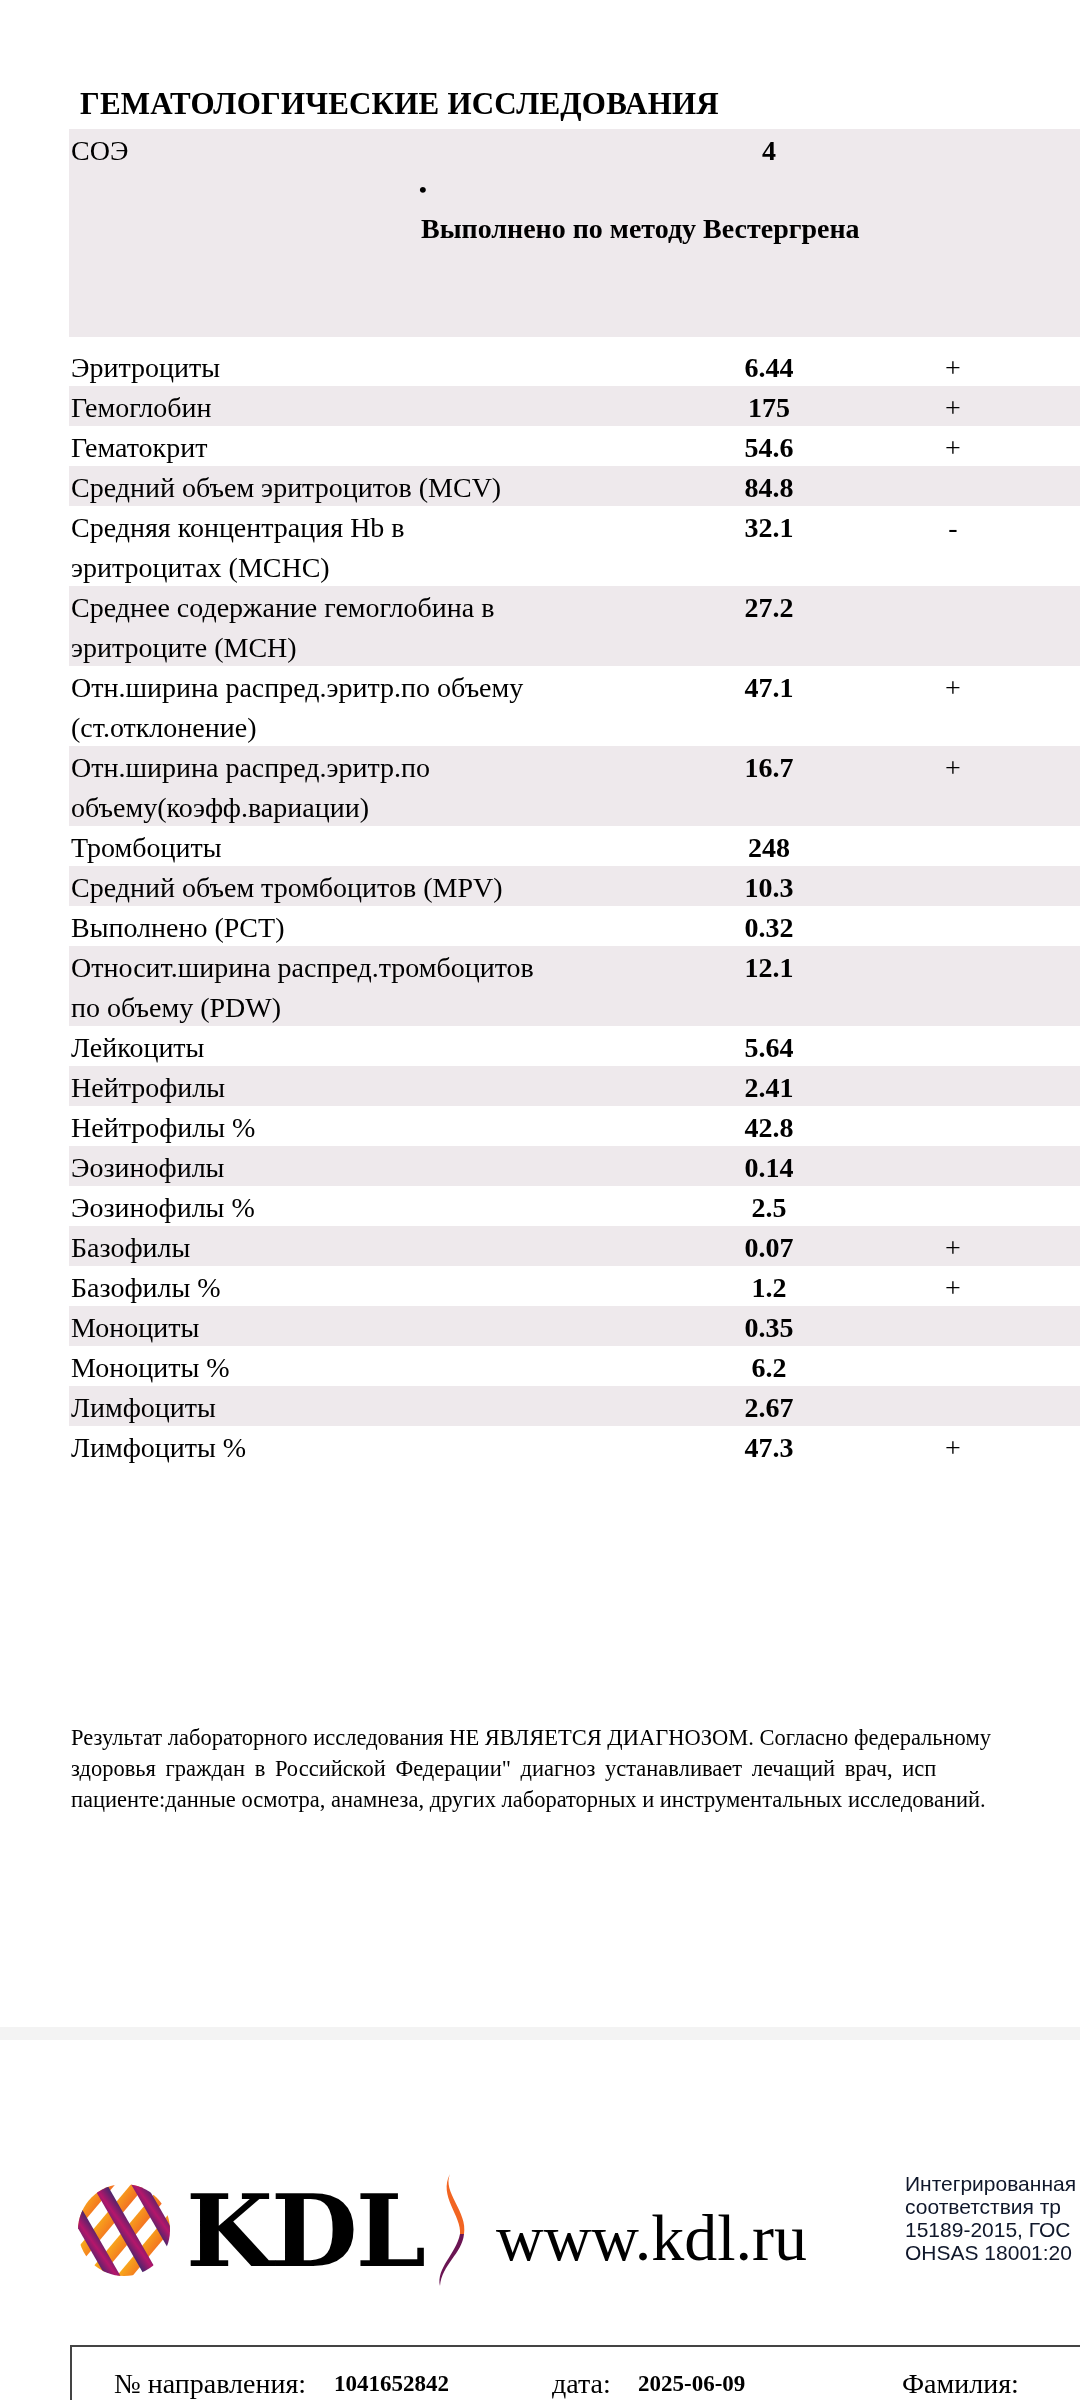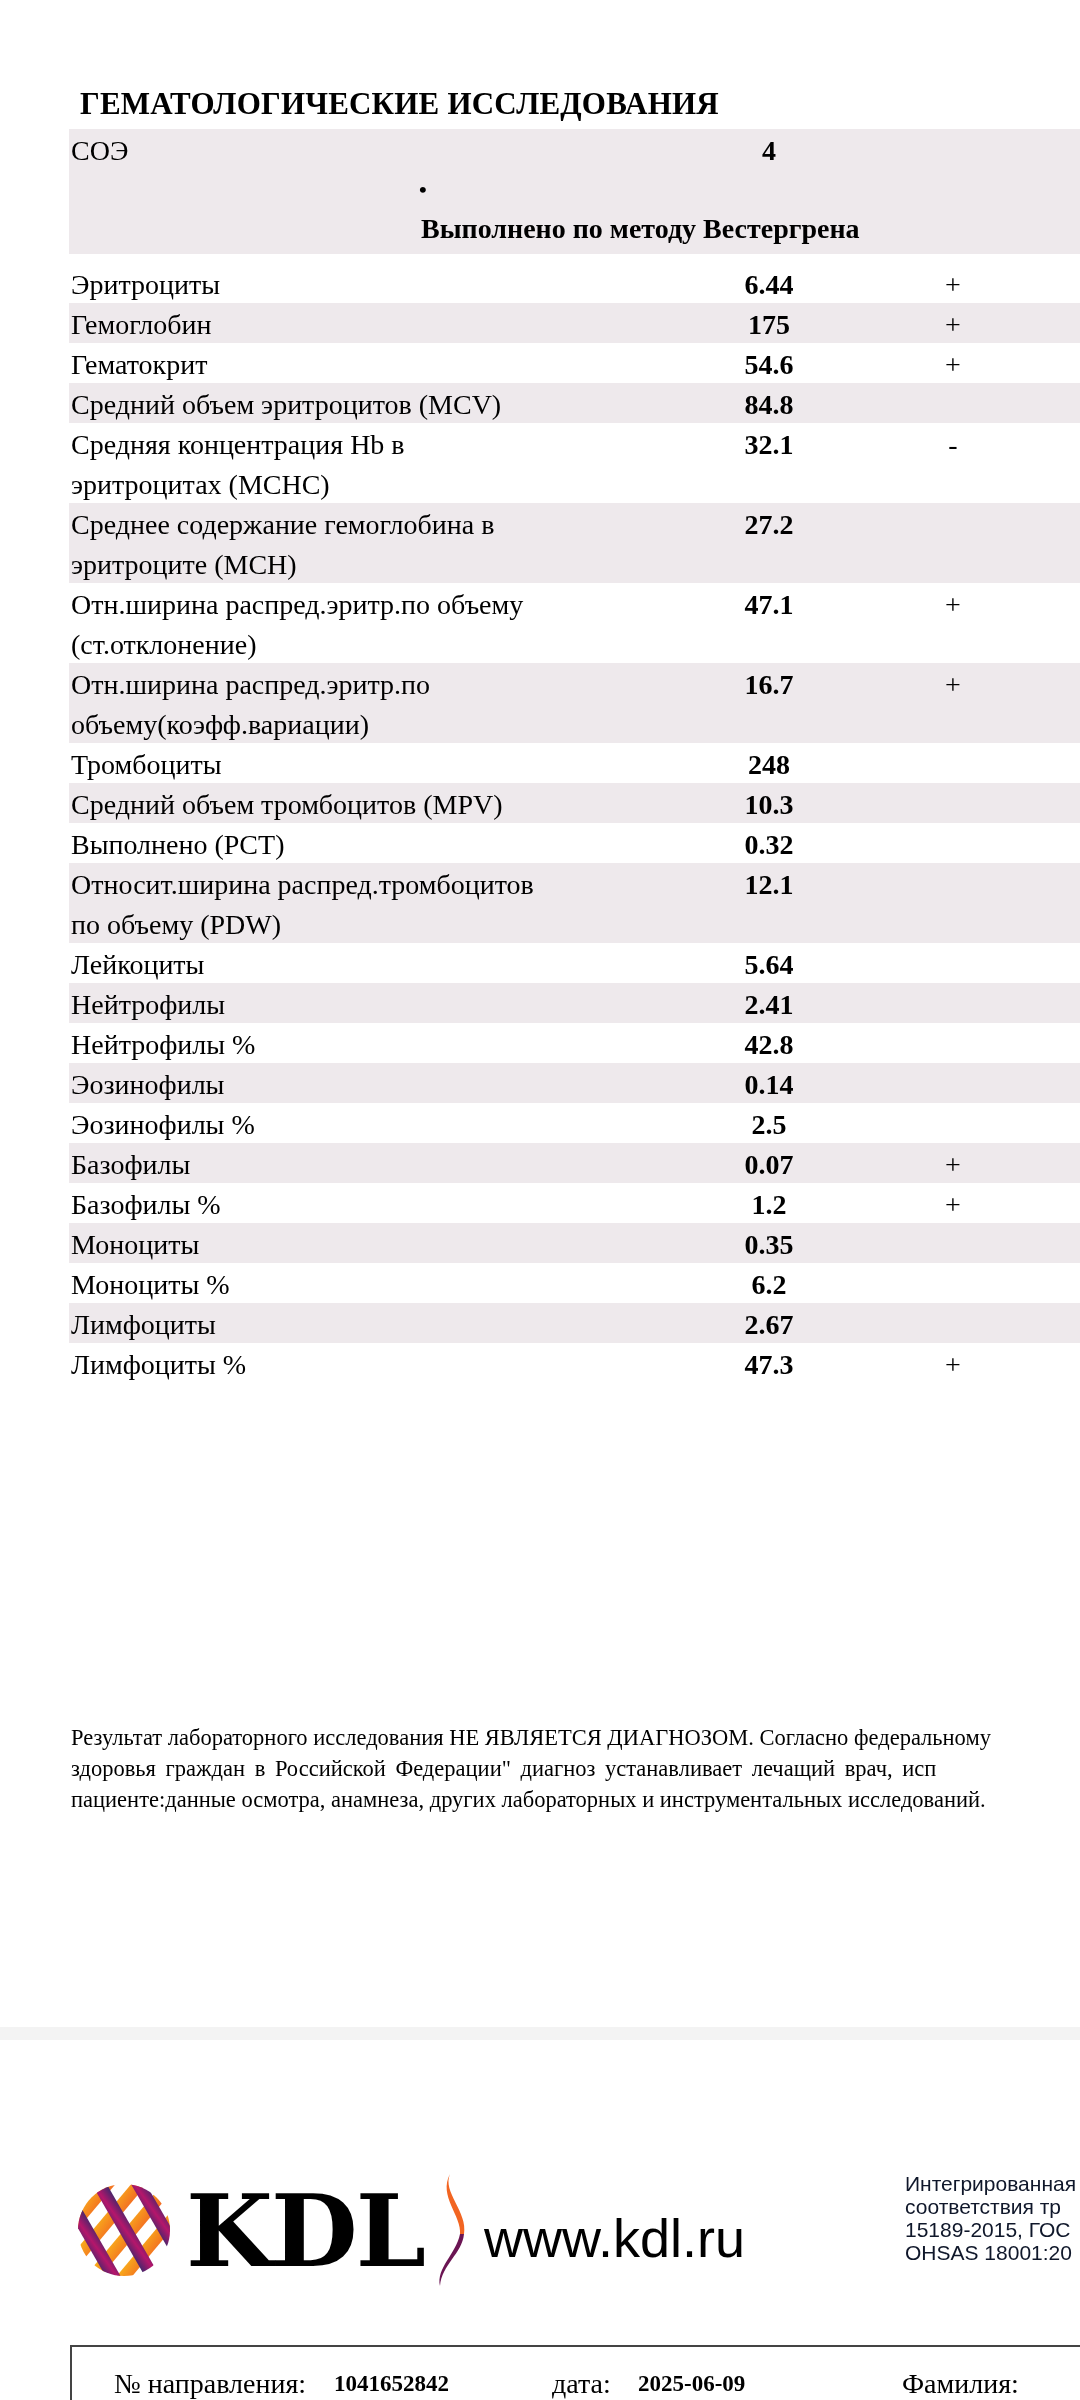--- a/index.html
+++ b/index.html
@@ -11,43 +11,43 @@
   .title {
     position:absolute; left:80px; top:86px;
     font-size:31px; font-weight:bold; letter-spacing:0.2px; white-space:nowrap;
   }
   .table { position:absolute; left:69px; top:129px; width:1011px; }
   .row { position:relative; width:100%; font-size:28px; }
   .row.shade { background:#eee9ec; }
   .row .lbl { position:absolute; left:2px; top:2px; line-height:40px; white-space:nowrap; }
   .row .val { position:absolute; left:658px; width:84px; top:2px; line-height:40px; text-align:center; font-weight:bold; }
   .row .flag { position:absolute; left:864px; width:40px; top:2px; line-height:40px; text-align:center; }
-  .esr { height:125px; }
+  .esr { height:208px; }
   .esr .note-dot { position:absolute; left:350px; top:48px; font-weight:bold; font-size:22px; }
   .esr .note { position:absolute; left:352px; top:80px; font-weight:bold; font-size:28px; line-height:40px; white-space:nowrap; }
   .r1 { height:40px; }
   .r2 { height:80px; }
   .disclaimer {
     position:absolute; left:71px; top:1722px; width:1200px;
     font-size:22.5px; line-height:31px; text-align:justify; white-space:nowrap;
   }
   .disclaimer div { white-space:nowrap; }
   .divider-band { position:absolute; left:0; top:2027px; width:1080px; height:13px; background:#f3f3f3; }
   .logo { position:absolute; left:76px; top:2172px; }
   .logo-ball { position:absolute; left:0; top:10px; width:96px; height:96px; }
   .logo-text {
     position:absolute; left:110px; top:4px;
     font-family:"DejaVu Serif","Liberation Serif",serif;
     font-size:100px; font-weight:bold; letter-spacing:-2px; line-height:110px;
   }
   .logo-swoosh { position:absolute; left:358px; top:0px; width:40px; height:116px; }
   .logo-url {
-    position:absolute; left:408px; top:36px;
-    font-family:Liberation Sans, sans-serif;
-    font-size:54px; line-height:60px; white-space:nowrap;
+    position:absolute; left:420px; top:36px;
+    font-family:Liberation Serif, serif;
+    font-size:66px; line-height:60px; white-space:nowrap;
   }
   .cert {
     position:absolute; left:905px; top:2172px;
     font-family:"Liberation Sans","DejaVu Sans",sans-serif;
     font-size:21px; line-height:23px; color:#0f172a; white-space:nowrap;
   }
   .ref-box {
     position:absolute; left:70px; top:2345px; width:1020px; height:80px;
     border-top:2px solid #444; border-left:2px solid #444;
   }

